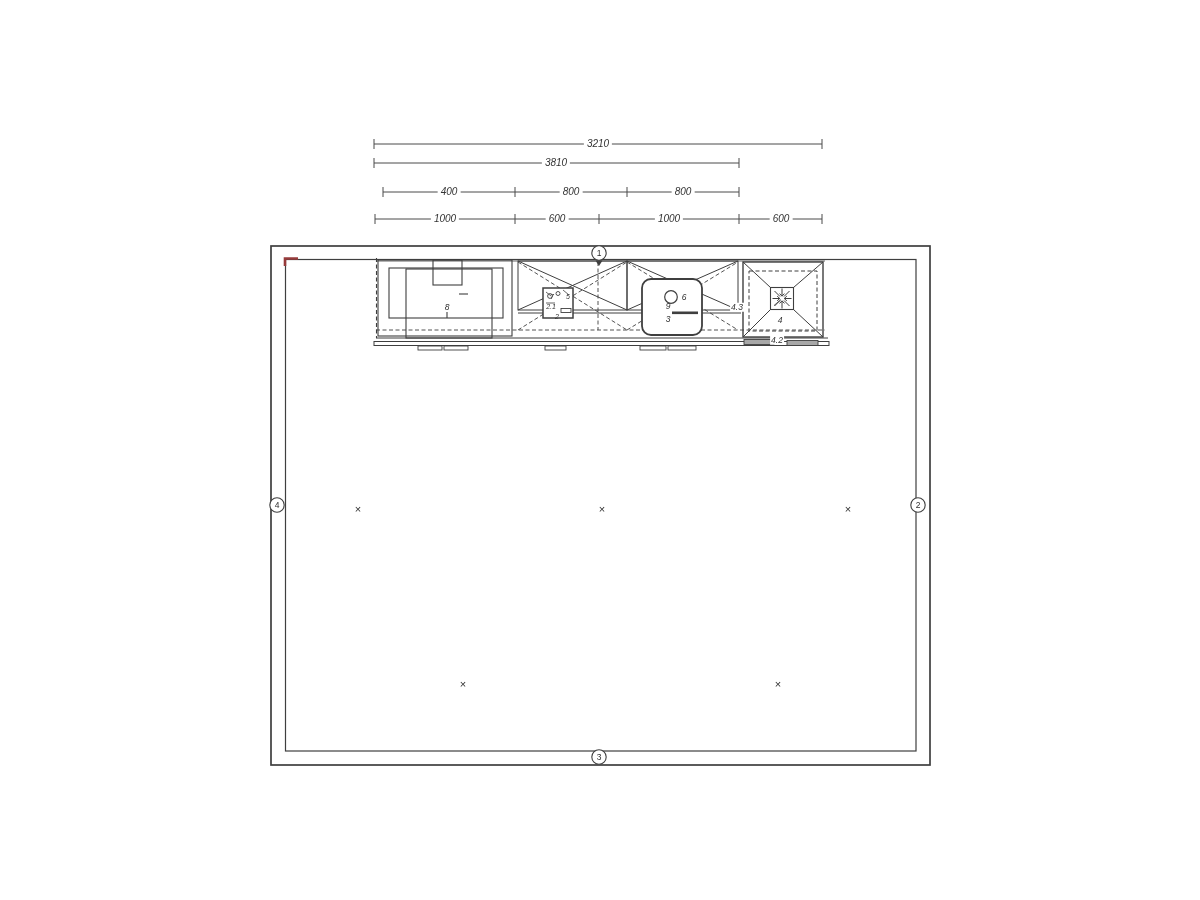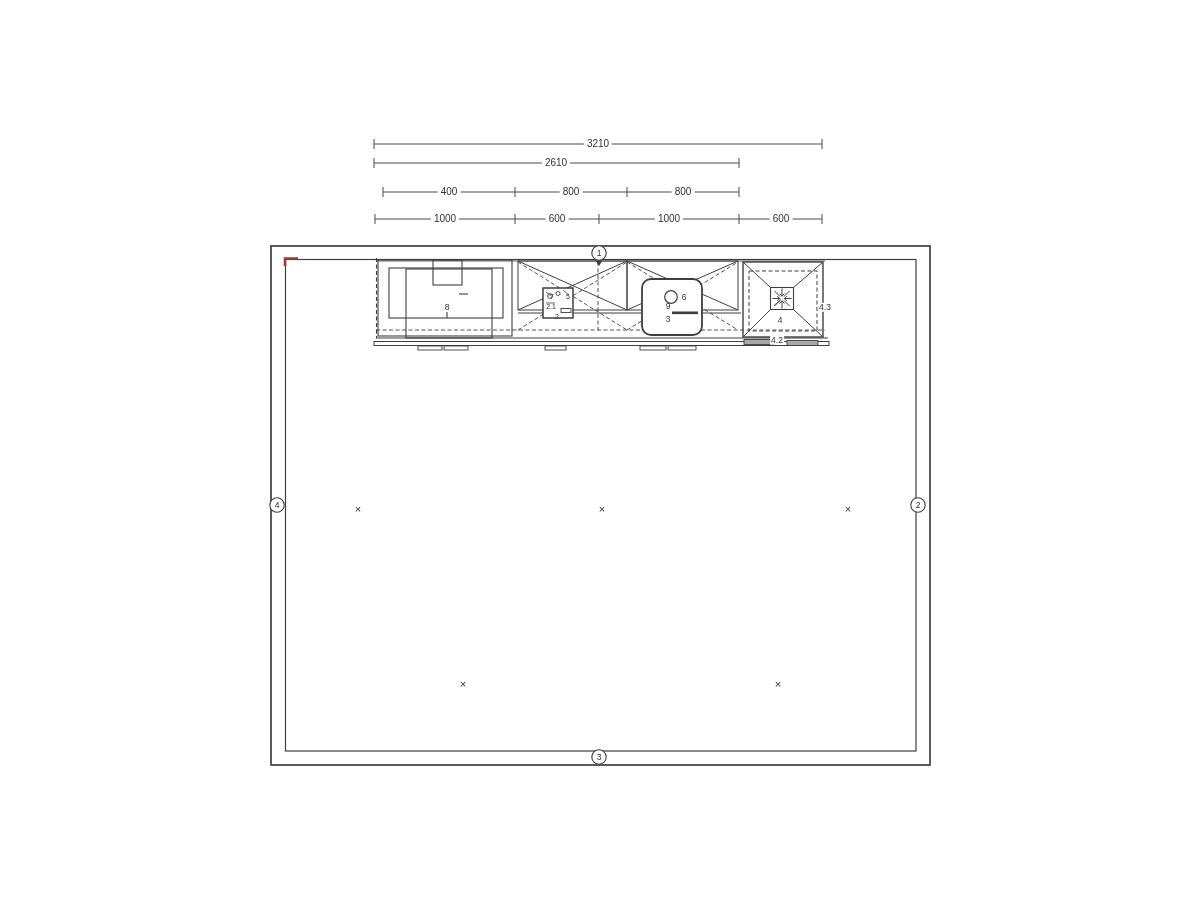--- a/index.html
+++ b/index.html
@@ -1,20 +1,20 @@
 <!DOCTYPE html>
 <html><head>
 <meta charset="utf-8">
 <style>
   html,body{margin:0;padding:0;background:#fff;}
   #stage{position:relative;width:1200px;height:900px;background:#ffffff;overflow:hidden;
          font-family:"Liberation Sans", sans-serif;}
   svg{position:absolute;left:0;top:0;}
   .lbl{position:absolute;transform:translate(-50%,-50%);font-size:10px;color:#333;
-       background:#fff;padding:0 3px;line-height:1;white-space:nowrap;}
+       background:#fff;padding:0 3px;line-height:1;white-space:nowrap;font-style:italic;}
   .plain{background:transparent;padding:0;}
   .small{font-size:8.5px;}
   .tiny{font-size:7px;}
   .marker-num{position:absolute;transform:translate(-50%,-50%);font-size:8.5px;color:#2f2f2f;
        background:transparent;line-height:1;}
   .light{position:absolute;transform:translate(-50%,-50%);font-size:11px;color:#2f2f2f;line-height:1;}
 </style>
 </head>
 <body>
 
@@ -141,21 +141,21 @@
     <g fill="#fff" stroke="#3f3f3f" stroke-width="1.1">
       <circle cx="599" cy="253" r="7.2"></circle>
       <polygon points="595.5,260.5 602.5,260.5 599,266" fill="#3f3f3f" stroke="none"></polygon>
       <circle cx="918" cy="505" r="7.2"></circle>
       <circle cx="599" cy="757" r="7.2"></circle>
       <circle cx="277" cy="505" r="7.2"></circle>
     </g>
   </svg>
 
   <span class="lbl" style="left:598px;top:144px">3210</span>
-  <span class="lbl" style="left:556px;top:163px">2610</span>
+  <span class="lbl" style="left:556px;top:163px">3810</span>
   <span class="lbl" style="left:449px;top:192px">400</span>
   <span class="lbl" style="left:571px;top:192px">800</span>
   <span class="lbl" style="left:683px;top:192px">800</span>
   <span class="lbl" style="left:445px;top:219px">1000</span>
   <span class="lbl" style="left:557px;top:219px">600</span>
   <span class="lbl" style="left:669px;top:219px">1000</span>
   <span class="lbl" style="left:781px;top:219px">600</span>
 
   <span class="marker-num" style="left:599px;top:253px">1</span>
   <span class="marker-num" style="left:918px;top:505px">2</span>
@@ -163,21 +163,21 @@
   <span class="marker-num" style="left:277px;top:505px">4</span>
 
   <span class="lbl small plain" style="left:447px;top:307px">8</span>
   <span class="lbl tiny plain" style="left:552px;top:296px">7</span>
   <span class="lbl tiny plain" style="left:568px;top:296px">5</span>
   <span class="lbl tiny plain" style="left:551px;top:306px">2.1</span>
   <span class="lbl tiny plain" style="left:557px;top:316px">2</span>
   <span class="lbl small plain" style="left:684px;top:297px">6</span>
   <span class="lbl small plain" style="left:668px;top:306px">9</span>
   <span class="lbl small plain" style="left:668px;top:319px">3</span>
-  <span class="lbl small" style="left:825px;top:307px;padding:0 1px">4.3</span>
+  <span class="lbl small" style="left:737px;top:307px;padding:0 1px">4.3</span>
   <span class="lbl small plain" style="left:780px;top:320px">4</span>
   <span class="lbl small" style="left:777px;top:340px;padding:0 1px">4.2</span>
 
   <span class="light" style="left:358px;top:509px">×</span>
   <span class="light" style="left:602px;top:509px">×</span>
   <span class="light" style="left:848px;top:509px">×</span>
   <span class="light" style="left:463px;top:684px">×</span>
   <span class="light" style="left:778px;top:684px">×</span>
 
 </div>

